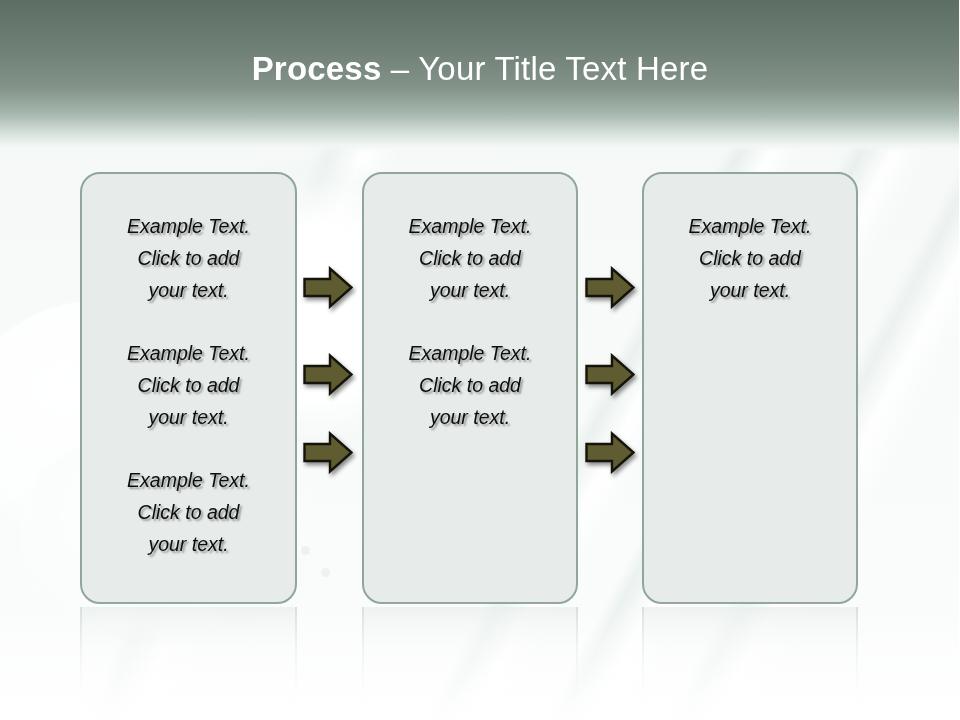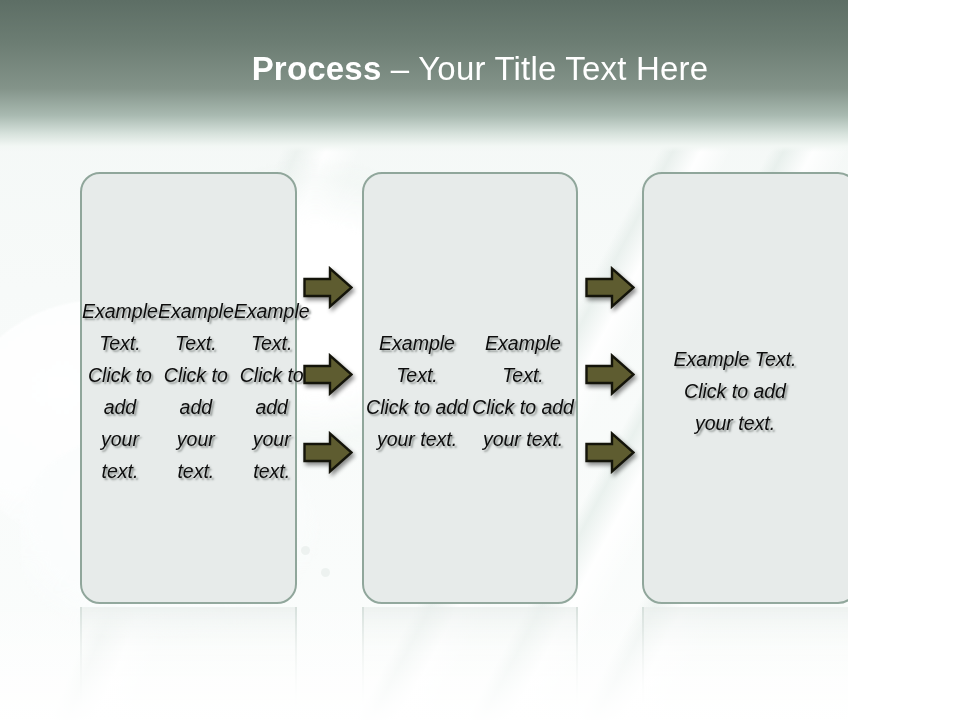--- a/index.html
+++ b/index.html
@@ -2,21 +2,21 @@
 <html><head>
 <meta charset="utf-8">
 <style>
   html, body {
     margin: 0;
     padding: 0;
     background: #ffffff;
   }
   .slide {
     position: relative;
-    width: 848px;
+    width: 959px;
     height: 720px;
     overflow: hidden;
     background: #fafcfb;
     font-family: "Liberation Sans", sans-serif;
   }
 
   
   .bg-photo {
     position: absolute;
     inset: 0;
@@ -95,21 +95,21 @@
   .title .rest { font-weight: normal; }
 
   
   .box {
     position: absolute;
     box-sizing: border-box;
     background: #e7ebea;
     border: 2px solid #90a69b;
     border-radius: 20px;
     display: flex;
-    flex-direction: row;
+    flex-direction: column;
     align-items: center;
   }
   .box-1 { left: 80px;  top: 172px; width: 217px; height: 432px; padding-top: 36px; }
   .box-2 { left: 362px; top: 172px; width: 216px; height: 432px; padding-top: 36px; }
   .box-3 { left: 642px; top: 172px; width: 216px; height: 432px; padding-top: 36px; }
 
   .textblock {
     width: 182px;
     text-align: center;
     font-style: italic;

